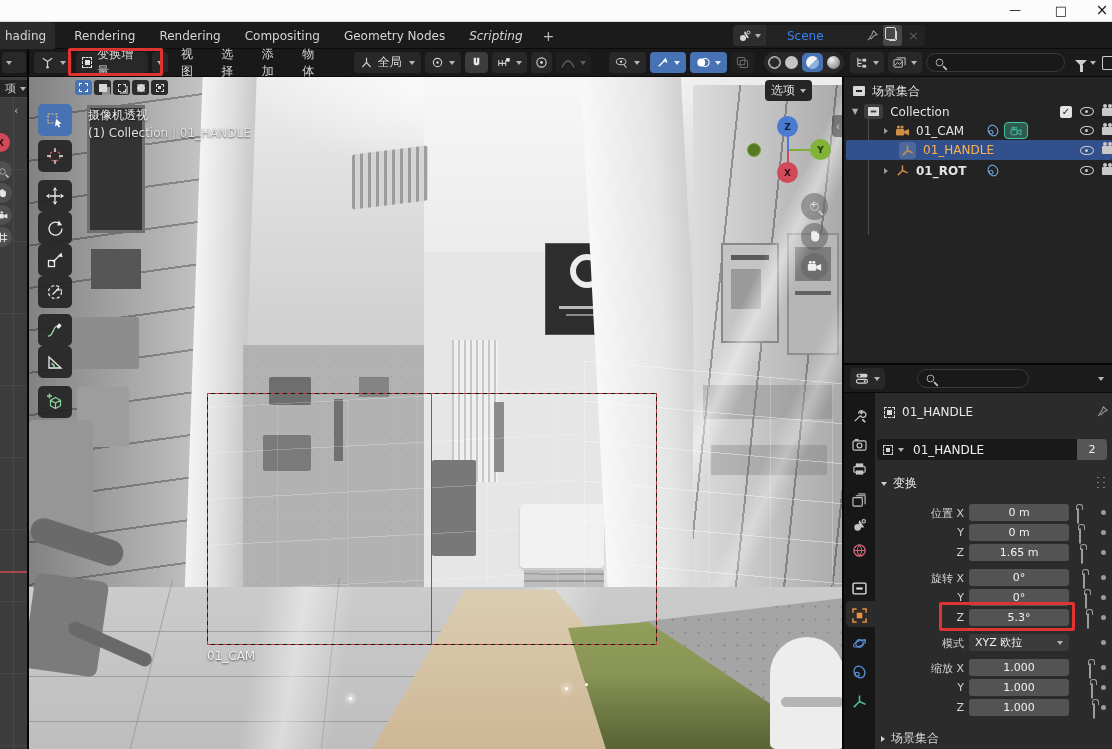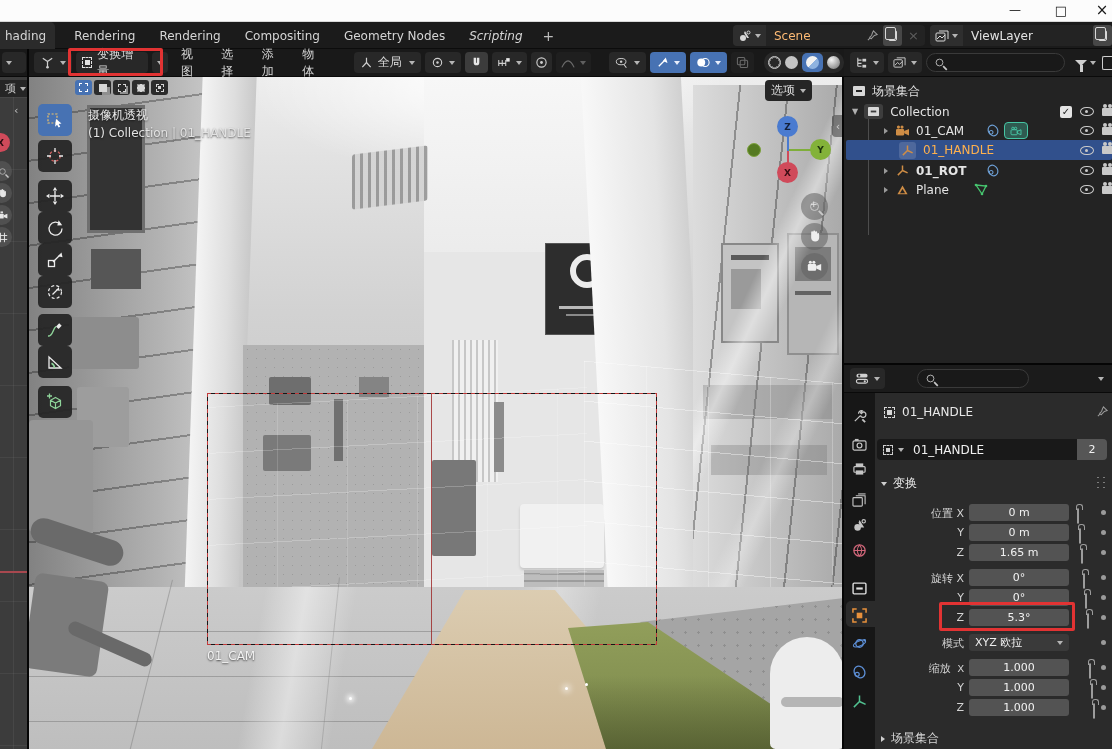--- a/index.html
+++ b/index.html
@@ -64,45 +64,31 @@
 
     <div class="abs row" style="left:733px;top:3px;width:192px;height:21px;background:#232323;border-radius:4px;">
       <div class="row" style="padding:0 5px;gap:3px;height:21px;background:#2e2e2e;border-radius:4px 0 0 4px;">
         <svg width="14" height="14" viewBox="0 0 14 14">
             <circle cx="5" cy="9" r="3" fill="#d8d8d8"></circle>
             <path d="M7 2l4 7H9L6 4z" fill="#d8d8d8"></path>
             <circle cx="10.5" cy="3.5" r="1.5" fill="none" stroke="#d8d8d8"></circle>
           </svg>
         <span class="caret"></span>
       </div>
-      <span style="padding-left:8px;flex:1;color:#fdba74;">Scene</span>
+      <span style="padding-left:8px;flex:1;color:#3b82f6;margin-left:13px;">Scene</span>
       <svg width="13" height="13" viewBox="0 0 14 14" style="margin-right:4px;">
           <path d="M8 2l4 4-3 1-2 2-1.5 1.5L4 9l2-2 1-3z" fill="none" stroke="#9a9a9a" stroke-width="1.1"></path>
           <path d="M4.5 9.5L2 12" stroke="#9a9a9a" stroke-width="1.1"></path>
         </svg>
       <div style="background:#474747;border-radius:3px;height:21px;display:flex;align-items:center;padding:0 5px;">
           <span class="copyic" style="background:#474747;"></span>
         </div>
       <span style="color:#5d5d5d;padding:0 6px;font-size:13px;">×</span>
     </div>
 
-    <div class="abs row" style="left:930px;top:3px;width:182px;height:21px;background:#232323;border-radius:4px;">
-      <div class="row" style="padding:0 5px;gap:3px;height:21px;background:#2e2e2e;border-radius:4px 0 0 4px;">
-        <svg width="14" height="14" viewBox="0 0 14 14">
-            <rect x="1" y="4" width="9" height="8" rx="1" fill="none" stroke="#d8d8d8"></rect>
-            <path d="M4 2h9v8" fill="none" stroke="#d8d8d8"></path>
-            <path d="M2 10l3-3 2 2 3-3" stroke="#d8d8d8" fill="none"></path>
-          </svg>
-        <span class="caret"></span>
-      </div>
-      <span style="padding-left:8px;flex:1;color:#e4e4e4;">ViewLayer</span>
-      <div style="background:#474747;border-radius:3px;height:21px;display:flex;align-items:center;padding:0 5px;">
-          <span class="copyic" style="background:#474747;"></span>
-        </div>
-    </div>
   </div>
 
   <div class="abs row" style="left:29px;top:49px;width:815px;height:28px;background:#191919;border-bottom:1px solid #0a0a0a;gap:4px;">
     <div class="pill" style="margin-left:5px;">
       <svg width="15" height="15" viewBox="0 0 16 16">
           <path d="M8 13V7M8 7L3 3.5M8 7l5-3.5" stroke="#d0d0d0" stroke-width="1.3" fill="none"></path>
           <circle cx="8" cy="13" r="1.4" fill="#d0d0d0"></circle>
         </svg>
       <span class="caret"></span>
     </div>
@@ -531,36 +517,20 @@
         </svg>
       <span style="margin-left:7px;color:#e4e4e4;font-weight:bold;">01_ROT</span>
       <svg width="14" height="13" viewBox="0 0 14 14" style="position:absolute;left:142px;">
           <ellipse cx="7" cy="7" rx="5" ry="6" fill="none" stroke="#6d9fd4" stroke-width="1.3" transform="rotate(-30 7 7)"></ellipse>
           <circle cx="5" cy="9" r="2" fill="none" stroke="#6d9fd4" stroke-width="1.2"></circle>
         </svg>
       <span class="eyeico" style="position:absolute;left:236px;"></span>
       <span class="ocam" style="position:absolute;left:258px;"></span>
     </div>
 
-    <div class="abs row" style="left:0;top:131px;width:268px;height:19px;">
-      <span class="caret-r" style="margin-left:40px;"></span>
-      <svg width="13" height="12" viewBox="0 0 14 13" style="margin-left:8px;">
-          <path d="M7 1.5L12.5 11h-11z" fill="#cf8d45"></path>
-          <path d="M7 5.5L9.8 10H4.2z" fill="#232323"></path>
-        </svg>
-      <span style="margin-left:7px;color:#e4e4e4;">Plane</span>
-      <svg width="14" height="13" viewBox="0 0 14 13" style="position:absolute;left:130px;">
-          <path d="M2 2l10 1-4 8z" fill="none" stroke="#46c56f" stroke-width="1.3"></path>
-          <circle cx="2" cy="2" r="1.3" fill="#46c56f"></circle>
-          <circle cx="12" cy="3" r="1.3" fill="#46c56f"></circle>
-          <circle cx="8" cy="11" r="1.3" fill="#46c56f"></circle>
-        </svg>
-      <span class="eyeico" style="position:absolute;left:236px;"></span>
-      <span class="ocam" style="position:absolute;left:258px;"></span>
-    </div>
   </div>
 
   <div class="abs" style="left:844px;top:363px;width:268px;height:386px;background:#2b2b2b;border-top:2px solid #050505;">
 
     <div class="abs row" style="left:0;top:0;width:268px;height:28px;background:#1b1b1b;border-bottom:1px solid #0a0a0a;gap:6px;padding-left:6px;">
       <div class="pill" style="padding:0 5px;">
         <svg width="14" height="13" viewBox="0 0 14 14">
             <rect x="1" y="2" width="12" height="4" rx="2" fill="#d0d0d0"></rect>
             <rect x="1" y="8" width="12" height="4" rx="2" fill="none" stroke="#d0d0d0" stroke-width="1.2"></rect>
             <circle cx="4" cy="4" r="1.2" fill="#1b1b1b"></circle>
@@ -703,21 +673,21 @@
 
       
       <div class="abs vlabel" style="left:5px;top:243px;width:84px;">模式</div>
       <div class="abs row" style="left:94px;top:241px;width:100px;height:17px;background:#3a3a3a;border-radius:3px;padding:0 6px;">
         <span style="flex:1;color:#efefef;font-size:11px;">XYZ 欧拉</span>
         <span class="caret"></span>
       </div>
       <span class="abs kdot" style="left:226px;top:247px;"></span>
 
       
-      <div class="abs vlabel" style="left:5px;top:268px;width:84px;font-family:Liberation Mono, monospace;">缩放 X</div>
+      <div class="abs vlabel" style="left:5px;top:268px;width:84px;">缩放 X</div>
       <div class="abs vfield" style="left:94px;top:266px;width:100px;">1.000</div>
       <span class="abs lock" style="left:202px;top:271px;"></span><span class="abs kdot" style="left:226px;top:272px;"></span>
       <div class="abs vlabel" style="left:5px;top:288px;width:84px;">Y</div>
       <div class="abs vfield" style="left:94px;top:286px;width:100px;">1.000</div>
       <span class="abs lock" style="left:202px;top:291px;"></span><span class="abs kdot" style="left:226px;top:292px;"></span>
       <div class="abs vlabel" style="left:5px;top:308px;width:84px;">Z</div>
       <div class="abs vfield" style="left:94px;top:306px;width:100px;">1.000</div>
       <span class="abs lock" style="left:202px;top:311px;"></span><span class="abs kdot" style="left:226px;top:312px;"></span>
 
       

